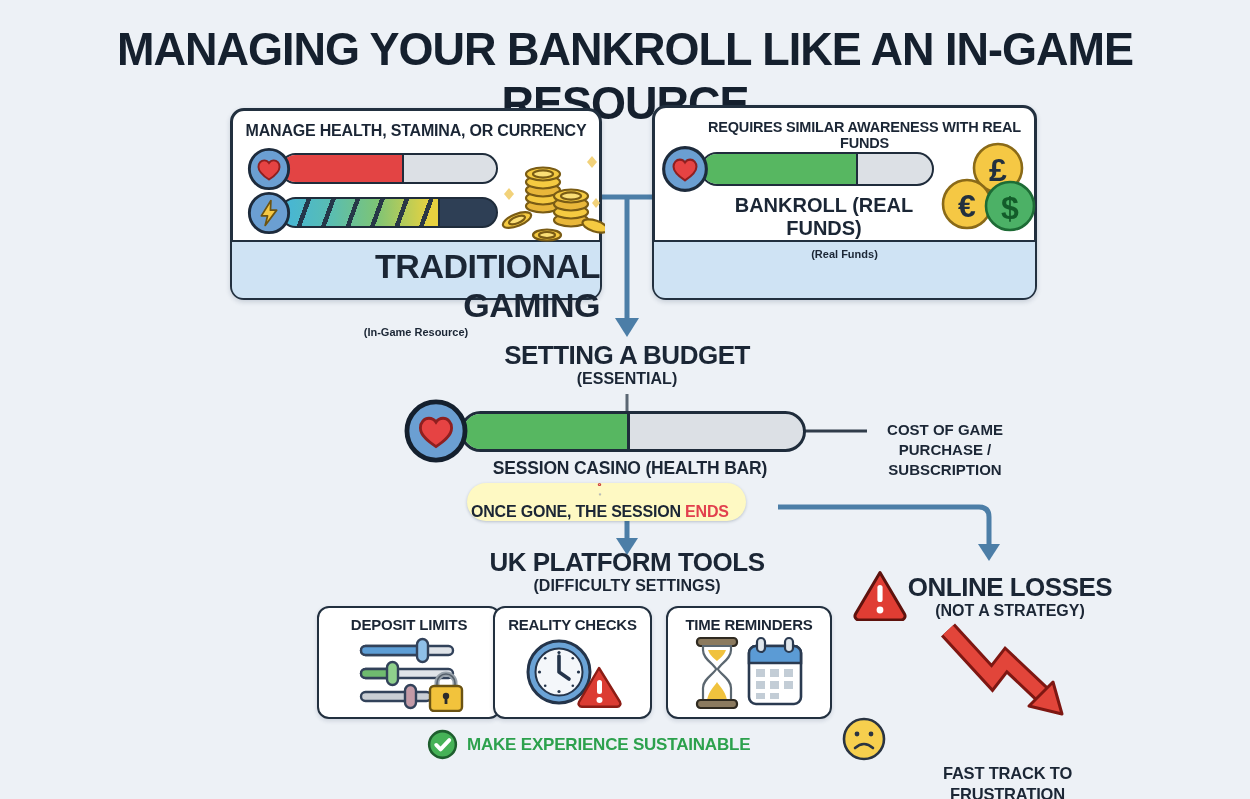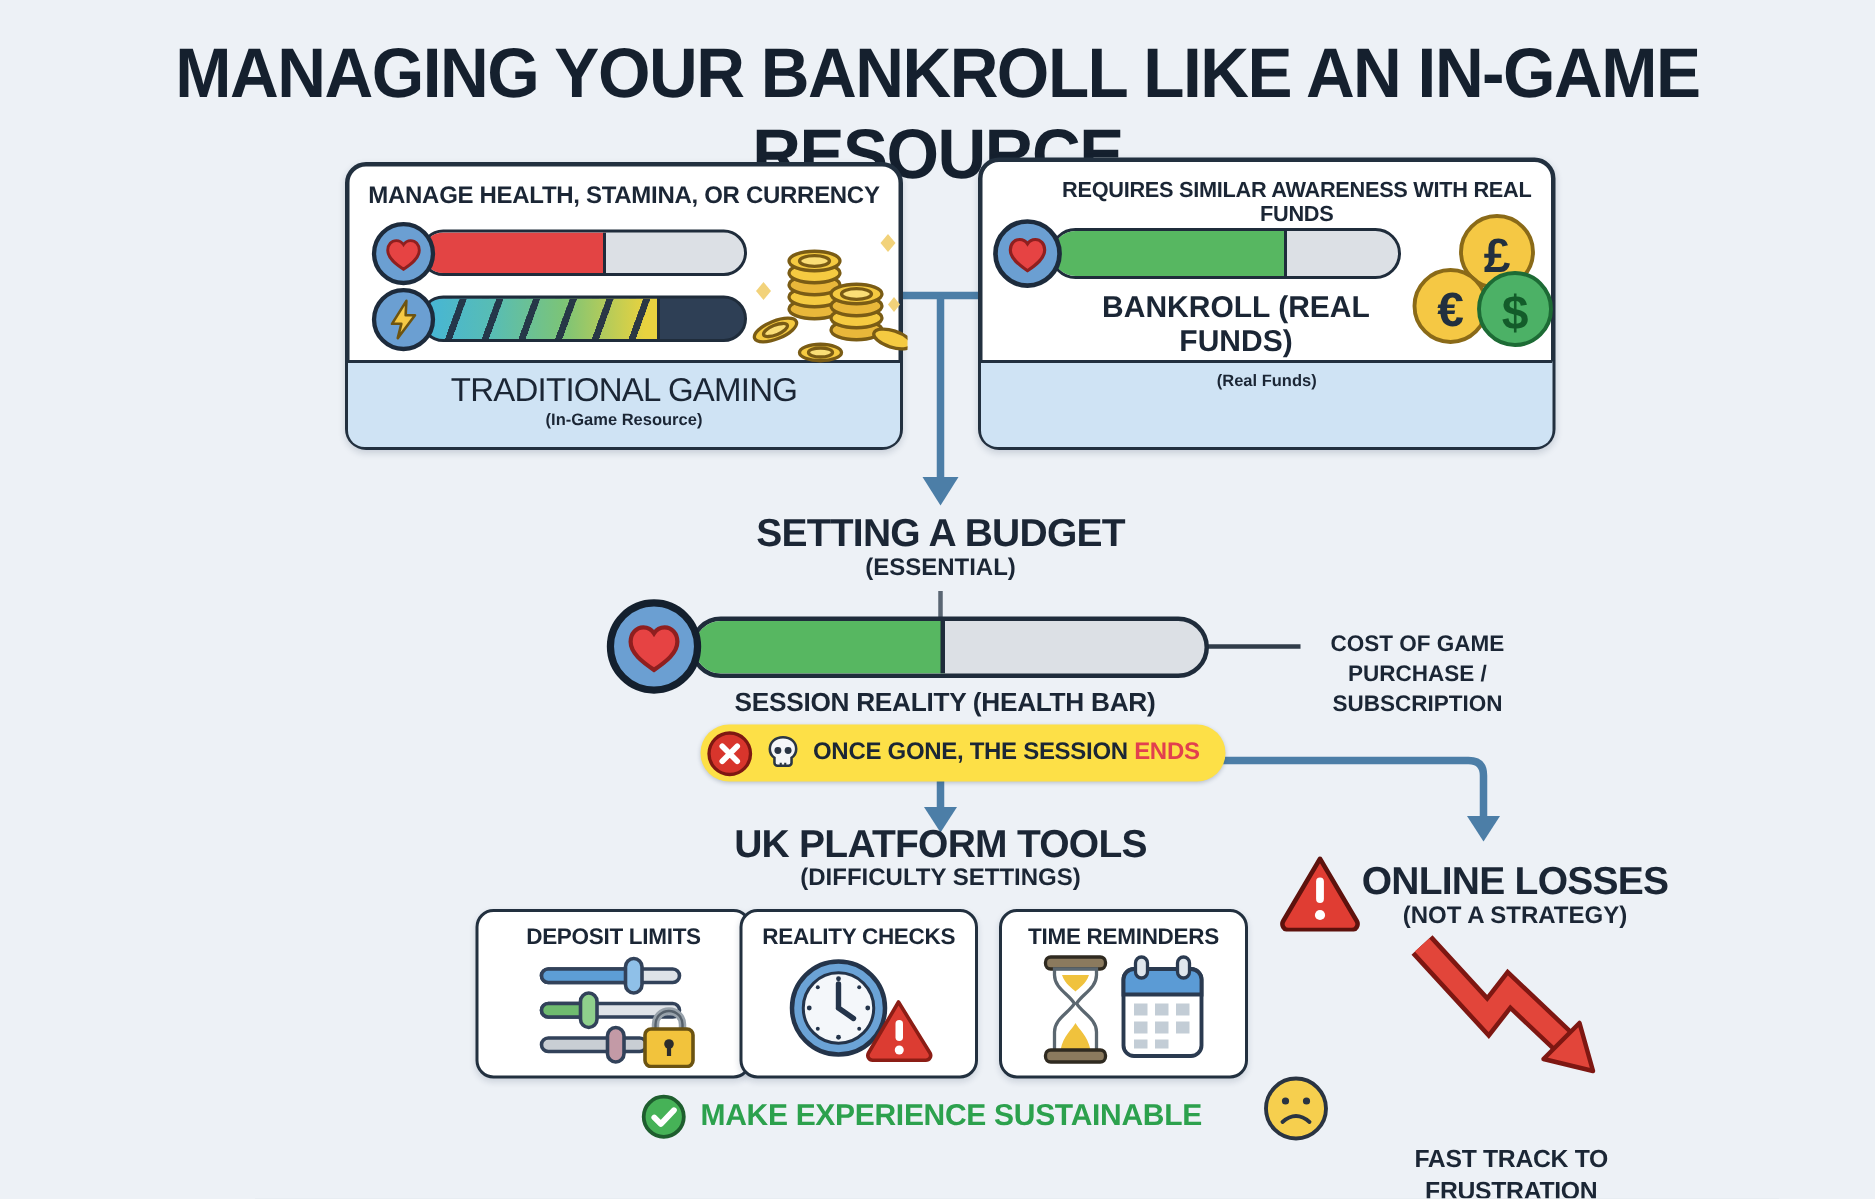--- a/index.html
+++ b/index.html
@@ -18,54 +18,54 @@
   .panel{
     position:absolute; background:#ffffff; border:3px solid #22303f; border-radius:14px;
     box-shadow:0 2px 5px rgba(30,50,80,0.18); z-index:2;
   }
   .panel-strip{
     position:absolute; left:-1px; right:-1px; bottom:-1px; height:58px;
     background:#cfe3f4; border-top:2.5px solid #22303f; border-radius:0 0 11px 11px;
     text-align:center; padding-top:5px;
   }
   .panel-heading{ position:absolute; left:0; right:0; top:11px; text-align:center; font-weight:bold; }
-  .panel-name{ font-size:22px; font-weight:normal; letter-spacing:-0.5px; }
+  .panel-name{ font-size:34px; font-weight:bold; letter-spacing:-0.5px;text-align:right; }
   .panel-sub{ font-size:11px; font-weight:bold; margin-top:1px; }
   .bar{
     position:absolute; background:#dce0e5; border:2.5px solid #1f2c3b;
     border-radius:99px; overflow:hidden; z-index:2;
   }
   .bar-fill{ height:100%; border-right:2.5px solid #1f2c3b; }
   .fill-red{ background:#e34444; }
   .fill-green{ background:#57b761; }
   .fill-stamina{
     background-image:
       repeating-linear-gradient(110deg, rgba(34,48,68,0.95) 0 4.5px, rgba(34,48,68,0) 4.5px 23px),
       linear-gradient(90deg,#45b5d8 0%,#58bdb4 30%,#7cc477 60%,#e8d23f 95%);
   }
   .h-big{ font-size:26px; font-weight:bold; letter-spacing:-0.5px; line-height:28px; }
   .h-sub{ font-size:16px; font-weight:bold; line-height:19px; }
   .lbl-bold{ font-weight:bold; }
   .pill{
     position:absolute; left:467px; top:483px; height:38px; z-index:3;
-    background:#fde047; border-radius:19px; display:inline-flex; align-items:center;
-    gap:7px; padding:0 17px 0 4px; box-shadow:0 1px 3px rgba(30,50,80,0.25);
+    background:#fef9c3; border-radius:19px; display:inline-flex; align-items:center;
+    gap:7px; padding:0 17px 0 4px; box-shadow:0 1px 3px rgba(30,50,80,0.25);flex-direction:column;
   }
   .pill-text{ font-size:16px; font-weight:bold; letter-spacing:-0.2px; white-space:nowrap; }
   .pill-ends{ color:#e2404e; }
   .tool-box{
     position:absolute; top:606px; height:113px; background:#ffffff;
     border:2.5px solid #22303f; border-radius:12px; z-index:2;
     box-shadow:0 2px 4px rgba(30,50,80,0.15); text-align:center; padding-top:8px;
   }
   .tool-label{ font-size:15px; font-weight:bold; letter-spacing:-0.2px; }
   .footer-row{
     position:absolute; left:427px; top:729px; display:inline-flex; align-items:center; gap:9px; z-index:2;
   }
-  .footer-text{ font-size:20px; font-weight:bold; color:#2ca14d; letter-spacing:-0.2px; }
+  .footer-text{ font-size:17px; font-weight:bold; color:#2ca14d; letter-spacing:-0.2px; }
   .cost-text{ position:absolute; left:840px; top:420px; width:210px; text-align:center;
     font-size:15px; font-weight:bold; line-height:20px; z-index:2; }
   svg text{ font-family:"Liberation Sans", sans-serif; font-weight:bold; }
   #arrows{ position:absolute; left:0; top:0; z-index:1; }
   .icon-abs{ position:absolute; z-index:2; }
 </style>
 </head>
 <body>
 
 <div class="canvas">
@@ -181,21 +181,21 @@
     <div class="h-sub">(ESSENTIAL)</div>
   </div>
 
   <div class="bar" style="left:460px; top:411px; width:346px; height:41px; border-width:3px; z-index:2;">
     <div class="bar-fill fill-green" style="border-right-width: 3px; width: 49%;"></div>
   </div>
   <svg class="icon-abs" style="left:402px; top:397px;" width="68" height="68" viewBox="0 0 48 48">
     <circle cx="24" cy="24" r="20.5" fill="#6b9fd2" stroke="#14202e" stroke-width="3.4"></circle>
     <path d="M24 35c-5.5-3.7-11-7.9-11-13.2 0-4 2.7-6.8 6-6.8 2.1 0 3.9 1.1 5 2.8 1.1-1.7 2.9-2.8 5-2.8 3.3 0 6 2.8 6 6.8C35 27.1 29.5 31.3 24 35z" fill="#e64343" stroke="#8f1f1f" stroke-width="2"></path>
   </svg>
-  <div class="abs lbl-bold ctr" style="left:460px; top:458px; width:340px; font-size:17.5px; z-index:2; letter-spacing:-0.2px;">SESSION REALITY (HEALTH BAR)</div>
+  <div class="abs lbl-bold ctr" style="left:460px; top:458px; width:340px; font-size:17.5px; z-index:2; letter-spacing:-0.2px;">SESSION CASINO (HEALTH BAR)</div>
 
   <div class="cost-text">
     <div>COST OF GAME</div>
     <div>PURCHASE / SUBSCRIPTION</div>
   </div>
 
   <div class="pill">
     <svg width="31" height="31" viewBox="0 0 28 28">
       <circle cx="14" cy="14" r="12.5" fill="#d8352c" stroke="#7e1712" stroke-width="2"></circle>
       <path d="M9.5 9.5 L18.5 18.5 M18.5 9.5 L9.5 18.5" stroke="#ffffff" stroke-width="3.4" stroke-linecap="round"></path>

